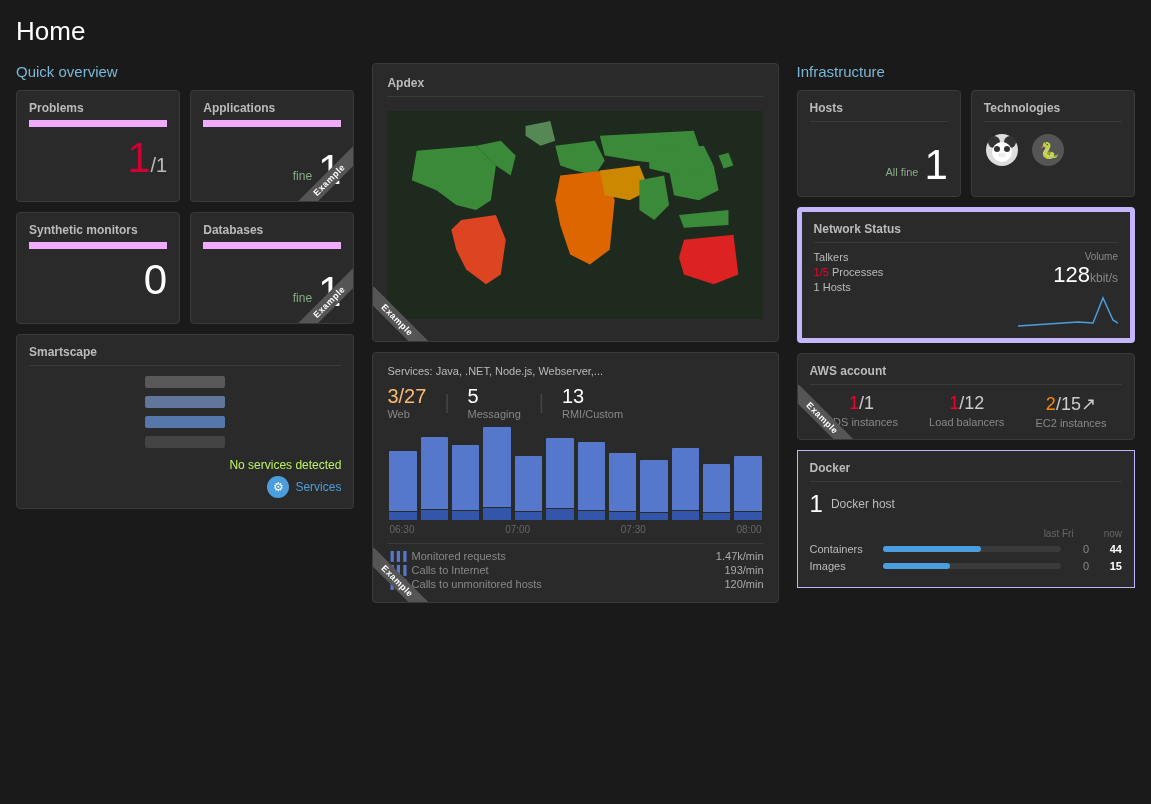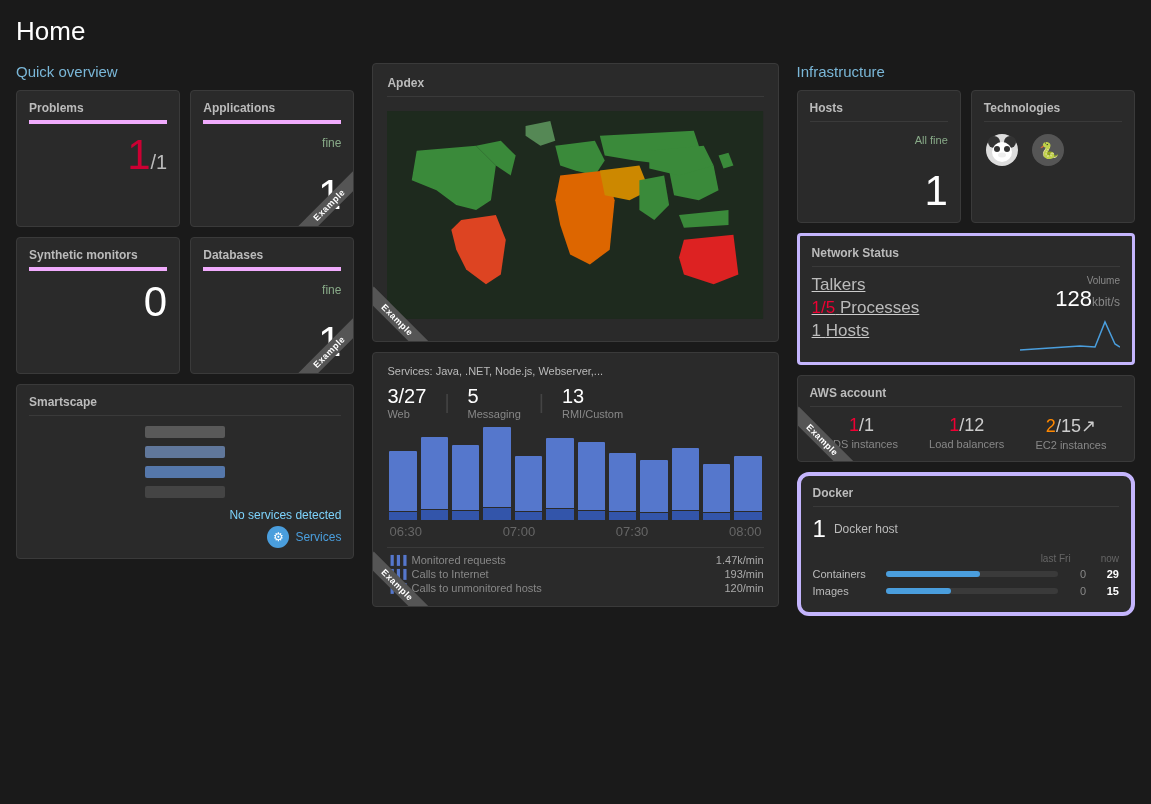--- a/index.html
+++ b/index.html
@@ -58,21 +58,21 @@
       border: 1px solid #3a3a3a;
       border-radius: 4px;
       padding: 10px 12px;
       position: relative;
       overflow: hidden;
       min-height: 100px;
     }
     .quick-card .card-title {
       font-size: 12px;
       color: #bbb;
-      border-bottom: 4px solid #f0abfc;
+      border-bottom: 7px solid #f0abfc;
       padding-bottom: 5px;
       margin-bottom: 6px;
     }
     .big-number {
       font-size: 42px;
       font-weight: 300;
       color: #fff;
       text-align: right;
       line-height: 1;
       margin-top: 10px;
@@ -102,21 +102,20 @@
     .status-fine {
       color: #8a8;
       font-size: 12px;
     }
     .fine-number {
       display: flex;
       align-items: flex-end;
       justify-content: flex-end;
       gap: 6px;
       margin-top: 12px;
-      flex-direction: column;
     }
     .fine-number .status-fine {
       margin-bottom: 8px;
     }
     
     .smartscape-card {
       background: #2a2a2a;
       border: 1px solid #3a3a3a;
       border-radius: 4px;
       padding: 10px 12px;
@@ -126,21 +125,21 @@
       display: flex;
       flex-direction: column;
       align-items: center;
       margin: 10px 0;
       gap: 4px;
     }
     .layer {
       border-radius: 2px;
     }
     .no-services {
-      color: #7dd3fc;
+      color: #bef264;
       font-size: 12px;
       text-align: right;
       margin-top: 4px;
     }
     .services-link {
       display: flex;
       align-items: center;
       justify-content: flex-end;
       gap: 6px;
       color: #4a9edd;
@@ -165,21 +164,21 @@
     }
     .metric-item {
       display: flex;
       flex-direction: column;
     }
     .metric-value {
       font-size: 20px;
       font-weight: 300;
       color: #fff;
     }
-    .metric-value.orange { color: #ffffff; }
+    .metric-value.orange { color: #fdba74; }
     .metric-label {
       font-size: 11px;
       color: #888;
     }
     .metric-sep {
       color: #444;
       font-size: 20px;
       align-self: center;
     }
     .bar-chart {
@@ -203,21 +202,21 @@
       border-radius: 1px 1px 0 0;
     }
     .bar-bottom {
       background: #3355aa;
       width: 100%;
     }
     .chart-labels {
       display: flex;
       justify-content: space-between;
       color: #666;
-      font-size: 13px;
+      font-size: 10px;
       margin-bottom: 8px;
       padding: 0 2px;
     }
     .chart-metrics {
       border-top: 1px solid #3a3a3a;
       padding-top: 6px;
       display: flex;
       flex-direction: column;
       gap: 2px;
     }
@@ -264,31 +263,31 @@
       padding: 10px 12px;
       min-height: 100px;
     }
     .tech-icons {
       display: flex;
       gap: 10px;
       margin-top: 10px;
     }
     .network-card {
       background: #2a2a2a;
-      border: 3px solid #c4b5fd;
+      border: 5px solid #c4b5fd;
       border-radius: 4px;
       padding: 10px 12px;
       margin-bottom: 10px;
     }
     .network-row {
       display: flex;
       justify-content: space-between;
       align-items: flex-start;
     }
-    .network-left { font-size: 17px; text-decoration: underline; }
+    .network-left { font-size: 11px; }
     .network-stat { color: #bbb; margin-bottom: 3px; }
     .network-stat .red-val { color: #e03; }
     .network-right {
       display: flex;
       flex-direction: column;
       align-items: flex-end;
     }
     .volume-label { color: #888; font-size: 10px; }
     .volume-value { font-size: 22px; color: #fff; font-weight: 300; }
     .volume-value .unit { font-size: 12px; color: #888; }
@@ -315,22 +314,22 @@
       flex-direction: column;
       align-items: center;
       font-size: 11px;
     }
     .aws-val { font-size: 18px; font-weight: 300; }
     .aws-val .red { color: #e03; }
     .aws-val .orange { color: #f80; }
     .aws-label { color: #888; text-align: center; margin-top: 2px; }
     .docker-card {
       background: #2a2a2a;
-      border: 4px solid #c4b5fd;
-      border-radius: 12px;
+      border: 1px solid #c4b5fd;
+      border-radius: 0;
       padding: 10px 12px;
     }
     .docker-host-row {
       display: flex;
       align-items: center;
       gap: 8px;
       margin-bottom: 10px;
     }
     .docker-host-num { font-size: 24px; color: #fff; font-weight: 300; }
     .docker-host-label { font-size: 12px; color: #bbb; }
@@ -695,21 +694,21 @@
       <div class="docker-header-row">
         <span>last Fri</span>
         <span>now</span>
       </div>
       <div class="docker-data-row">
         <span class="docker-row-label">Containers</span>
         <div class="docker-bar-wrap">
           <div class="docker-bar" style="width:55%"></div>
         </div>
         <span class="docker-val">0</span>
-        <span class="docker-val-now">29</span>
+        <span class="docker-val-now">44</span>
       </div>
       <div class="docker-data-row">
         <span class="docker-row-label">Images</span>
         <div class="docker-bar-wrap">
           <div class="docker-bar" style="width:38%"></div>
         </div>
         <span class="docker-val">0</span>
         <span class="docker-val-now">15</span>
       </div>
     </div>

